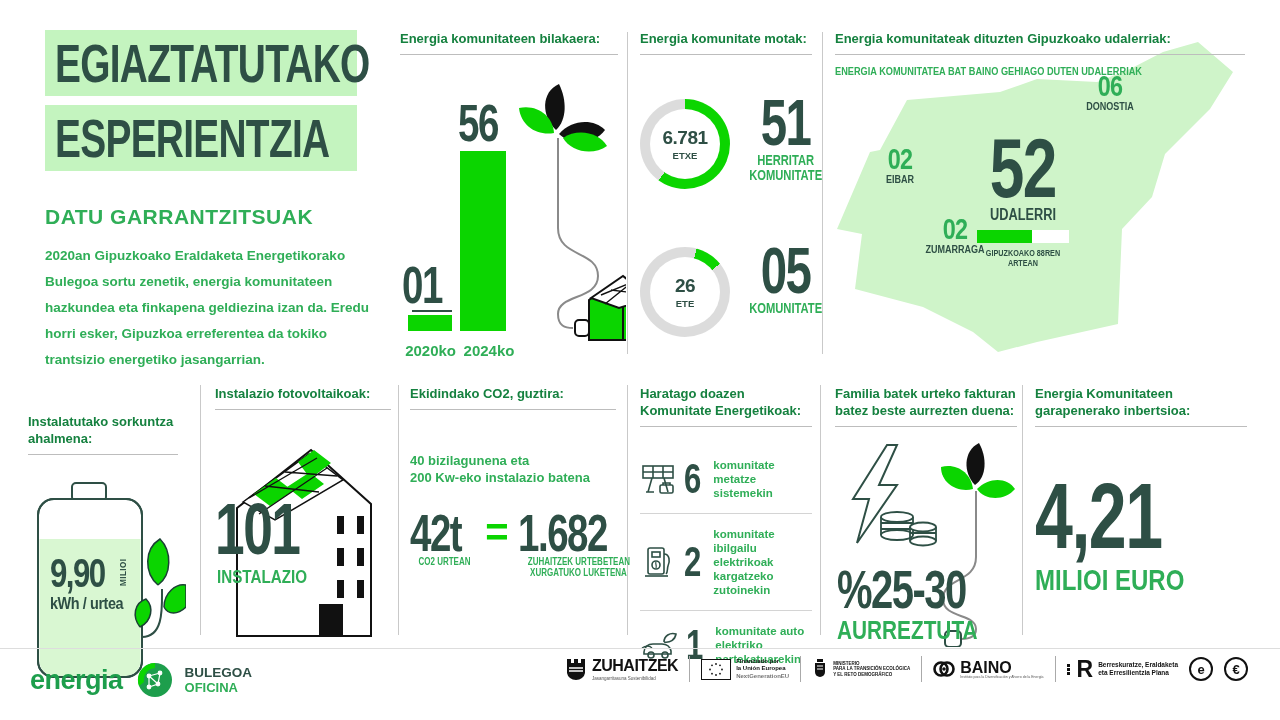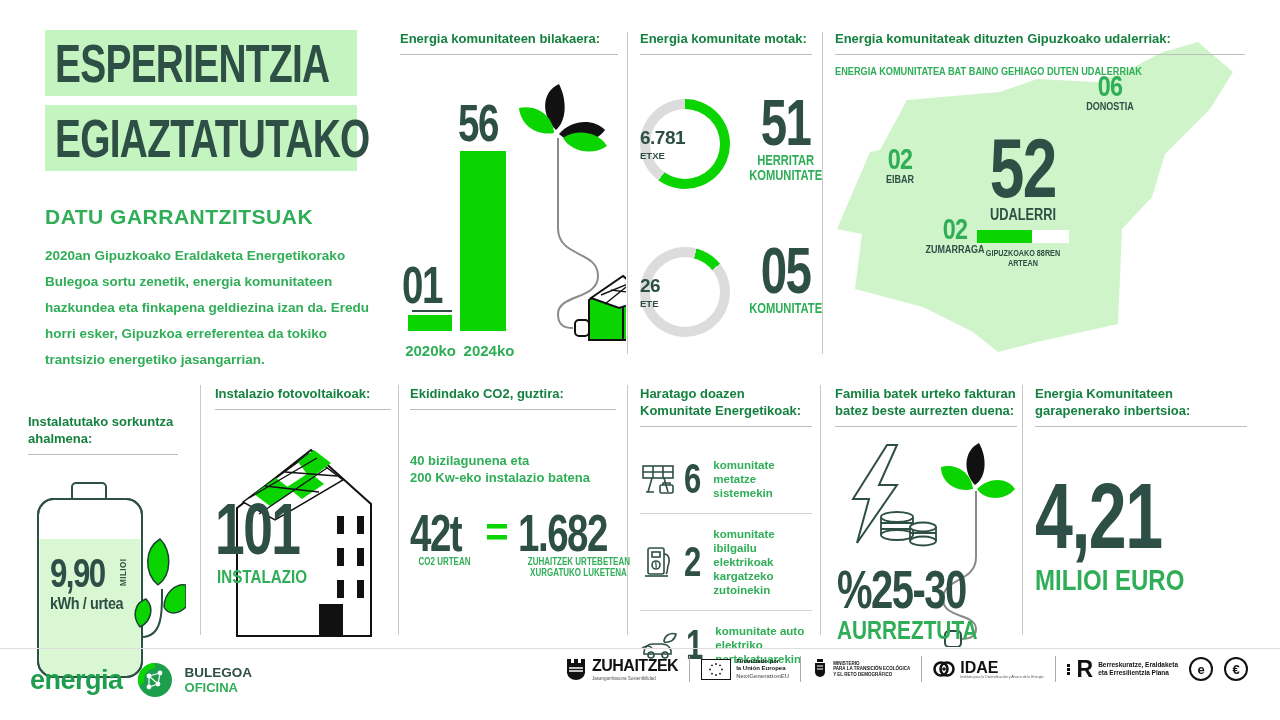--- a/index.html
+++ b/index.html
@@ -54,21 +54,21 @@
 
   
   .secB{position:absolute;left:640px;top:30px;width:172px;}
   .donut-row{display:flex;align-items:flex-start;gap:10px;}
   .dr1{margin-top:44px;} .dr2{margin-top:58px;}
   .donut{width:90px;height:90px;border-radius:50%;position:relative;flex:none;}
   .d1{background:conic-gradient(var(--bright) 0 60%,var(--ring) 60% 100%);}
   .d2{background:conic-gradient(from 15deg,var(--bright) 0 10%,var(--ring) 10% 100%);}
   .donut::after{content:"";position:absolute;inset:10px;background:#fff;border-radius:50%;}
   .donut-center{position:absolute;inset:0;z-index:1;display:flex;flex-direction:column;
-                justify-content:center;color:var(--dark);}
+                align-items:center;justify-content:center;color:var(--dark);}
   .donut-center .cv{font-weight:800;font-size:19px;letter-spacing:-.5px;}
   .donut-center .cl{font-weight:bold;font-size:9.5px;margin-top:1px;}
   .donut-stat{display:flex;flex-direction:column;align-items:center;margin-top:-6px;}
   .donut-stat .bignum{font-size:64px;line-height:60px;}
   .donut-stat .gcap{font-size:14px;line-height:15px;transform-origin:center;}
 
   
   .secC{position:absolute;left:835px;top:30px;width:410px;height:330px;}
   .map-svg{position:absolute;left:0;top:2px;z-index:0;}
   .secC .sec-title,.secC .sec-rule,.map-legend{position:relative;z-index:2;}
@@ -161,22 +161,22 @@
   .flogo-div{width:1px;height:26px;background:#aaa;}
   .seal{width:24px;height:24px;border:2.5px solid #111;border-radius:50%;
         display:flex;align-items:center;justify-content:center;font-weight:900;font-size:13px;color:#111;}
 </style>
 </head>
 <body>
 
 <div class="canvas">
 
   <div class="left-block">
+    <div class="title-box"><span>EGIAZTATUTAKO</span></div>
     <div class="title-box"><span>ESPERIENTZIA</span></div>
-    <div class="title-box"><span>EGIAZTATUTAKO</span></div>
     <div class="subtitle">DATU GARRANTZITSUAK</div>
     <div class="paragraph">2020an Gipuzkoako Eraldaketa Energetikorako Bulegoa sortu zenetik, energia komunitateen hazkundea eta finkapena geldiezina izan da. Eredu horri esker, Gipuzkoa erreferentea da tokiko trantsizio energetiko jasangarrian.</div>
   </div>
 
   <div class="secA">
     <div class="sec-title">Energia komunitateen bilakaera:</div>
     <hr class="sec-rule">
     <div class="chart">
       <span class="barnum num01">01</span>
       <div class="num01-rule"></div>
@@ -506,21 +506,21 @@
 
     <div class="flogo-div"></div>
 
     <div class="logo-group">
       <svg width="22" height="22" viewBox="0 0 22 22">
         <circle cx="8" cy="11" r="6.5" fill="none" stroke="#111" stroke-width="2.6"></circle>
         <circle cx="14" cy="11" r="6.5" fill="none" stroke="#111" stroke-width="2.6"></circle>
         <circle cx="11" cy="11" r="1.8" fill="#111"></circle>
       </svg>
       <div>
-        <div class="idae-name">IDAE</div>
+        <div class="idae-name">BAINO</div>
         <div class="idae-tag">Instituto para la Diversificación y Ahorro de la Energía</div>
       </div>
     </div>
 
     <div class="flogo-div"></div>
 
     <div class="logo-group">
       <span class="plan-dots">
           <i></i>
           <i></i>

